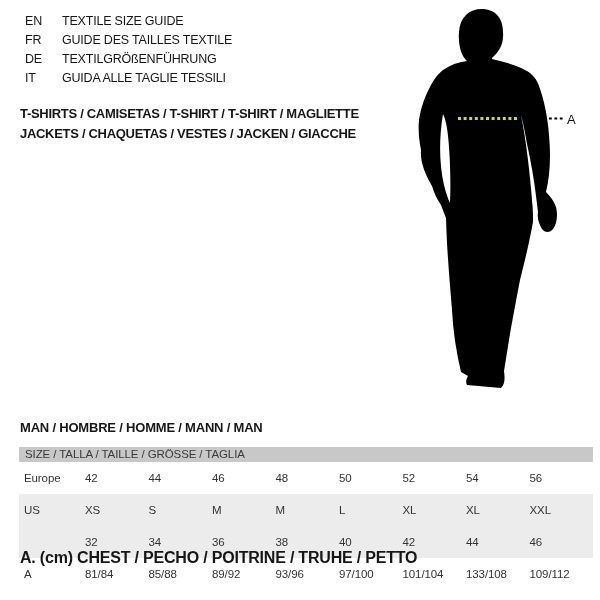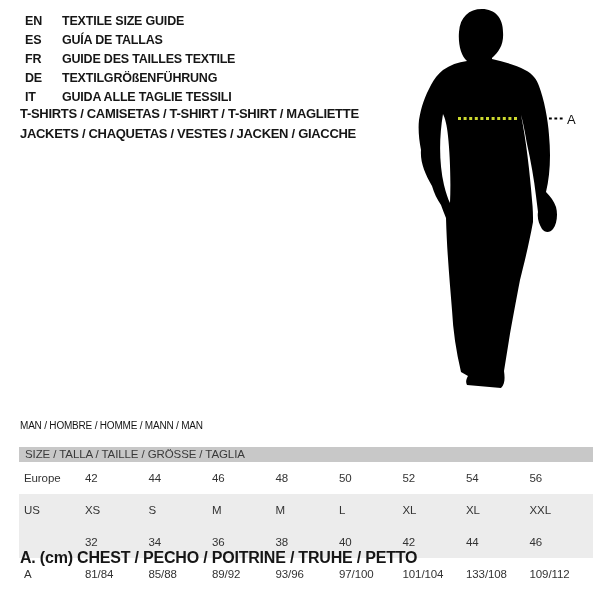--- a/index.html
+++ b/index.html
@@ -3,53 +3,49 @@
 <meta charset="utf-8">
 <style>
   html,body{margin:0;padding:0}
   body{
     width:600px;height:600px;background:#ffffff;
     font-family:"Liberation Sans",sans-serif;color:#111;
     position:relative;overflow:hidden;
   }
   .canvas{position:absolute;inset:0;width:600px;height:600px}
 
-  .lang-list{position:absolute;left:25px;top:12px;font-weight:700;font-size:12.5px;letter-spacing:-0.2px;color:#161616}
+  .lang-list{position:absolute;left:25px;top:12px;font-weight:400;font-size:12.5px;letter-spacing:-0.2px;color:#161616}
   .lang-row{display:flex;line-height:19px}
   .lang-code{width:37px}
 
   .categories{position:absolute;left:20px;top:104px;font-weight:700;font-size:13px;line-height:20px;letter-spacing:-0.3px;color:#161616}
 
   .figure{position:absolute;left:403px;top:4px;width:177px;height:390px}
   .figure text{font-family:"Liberation Sans",sans-serif;font-size:13px;fill:#111}
 
-  .section-title{position:absolute;left:20px;top:420px;font-weight:400;font-size:10px;letter-spacing:-0.2px;color:#161616}
+  .section-title{position:absolute;left:20px;top:420px;font-weight:700;font-size:13px;letter-spacing:-0.2px;color:#161616}
 
   .size-table{position:absolute;left:19px;top:447px;width:574px;font-size:11.5px;color:#333;letter-spacing:-0.1px}
   .thead{background:#c8c8c8;height:15px;line-height:15px;padding-left:6px;color:#3a3a3a}
   .trow{display:grid;grid-template-columns:66px repeat(8,1fr);height:32px;line-height:17px;align-items:center}
   .trow.striped{background:#ececec}
   .tlabel{padding-left:5px;text-align:left}
   .tcell{text-align:left}
 
   .footnote{position:absolute;left:20px;top:549px;font-weight:700;font-size:16px;letter-spacing:-0.2px;color:#161616}
 </style>
 </head>
 <body>
 
 <div class="canvas">
 
   <div class="lang-list">
     <div class="lang-row">
       <span class="lang-code">EN</span>
       <span class="lang-label">TEXTILE SIZE GUIDE</span>
-    </div>
-    <div class="lang-row">
-      <span class="lang-code">ES</span>
-      <span class="lang-label">GUÍA DE TALLAS</span>
     </div>
     <div class="lang-row">
       <span class="lang-code">FR</span>
       <span class="lang-label">GUIDE DES TAILLES TEXTILE</span>
     </div>
     <div class="lang-row">
       <span class="lang-code">DE</span>
       <span class="lang-label">TEXTILGRÖßENFÜHRUNG</span>
     </div>
     <div class="lang-row">

